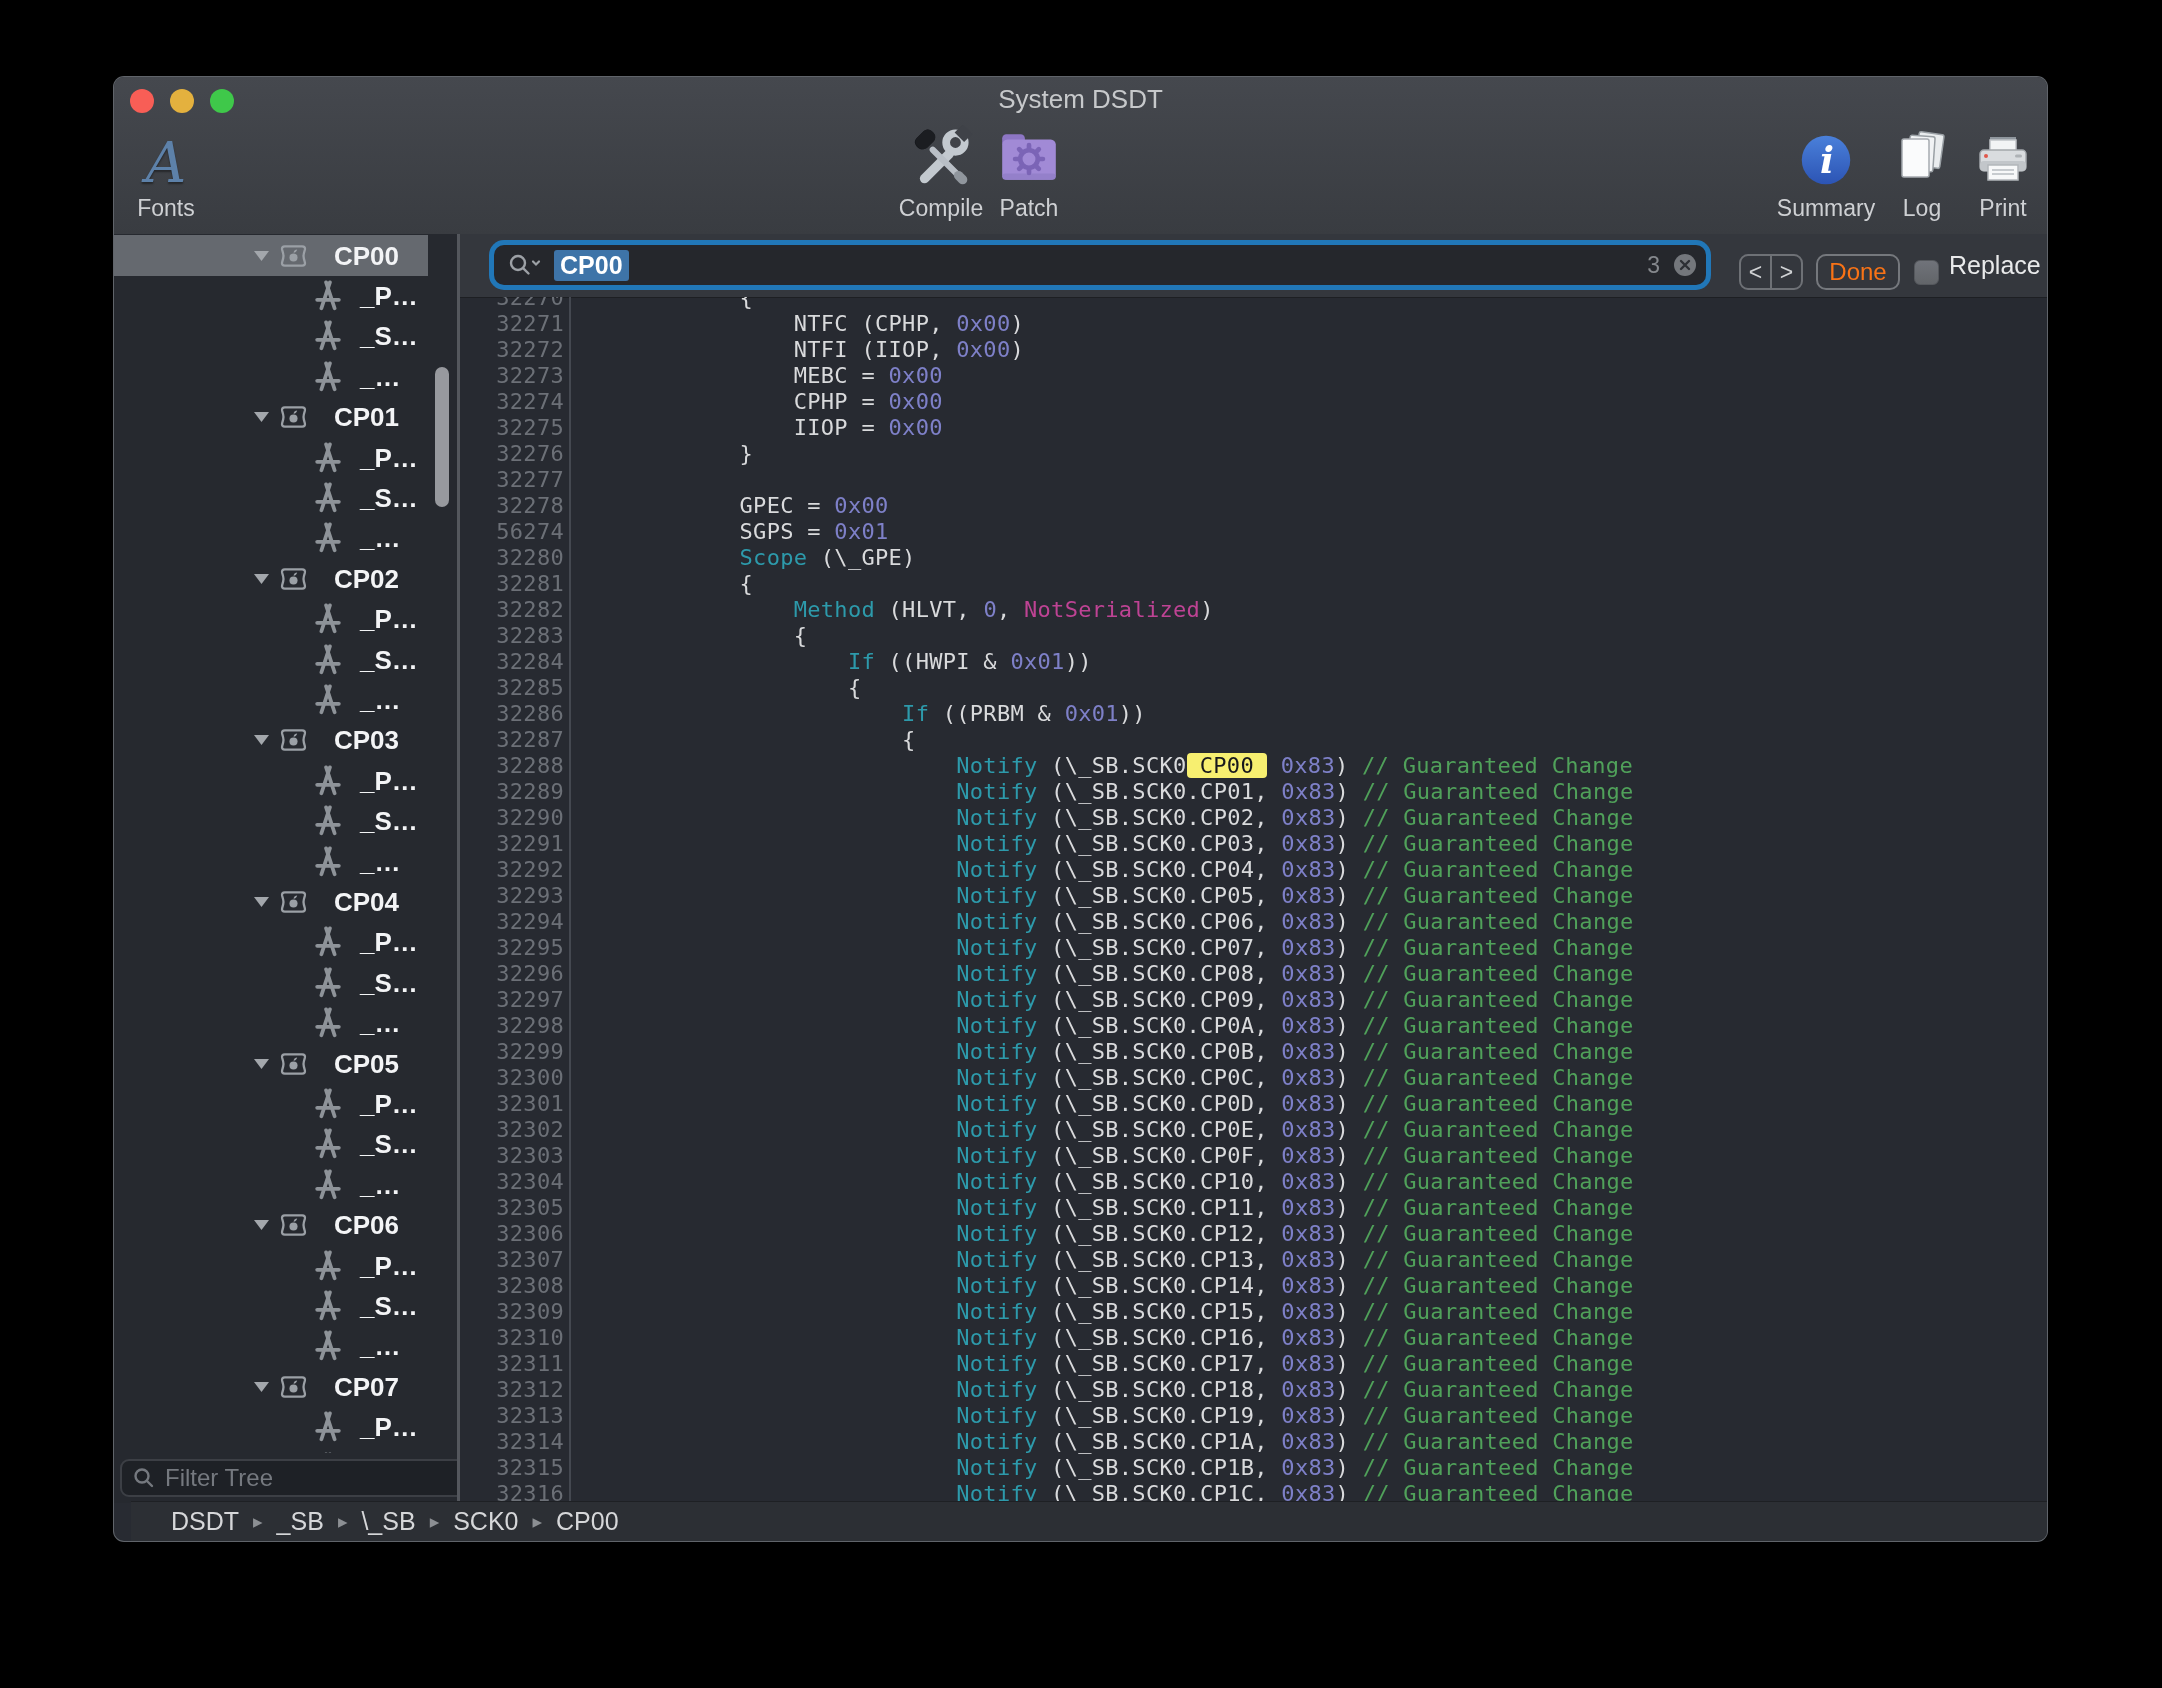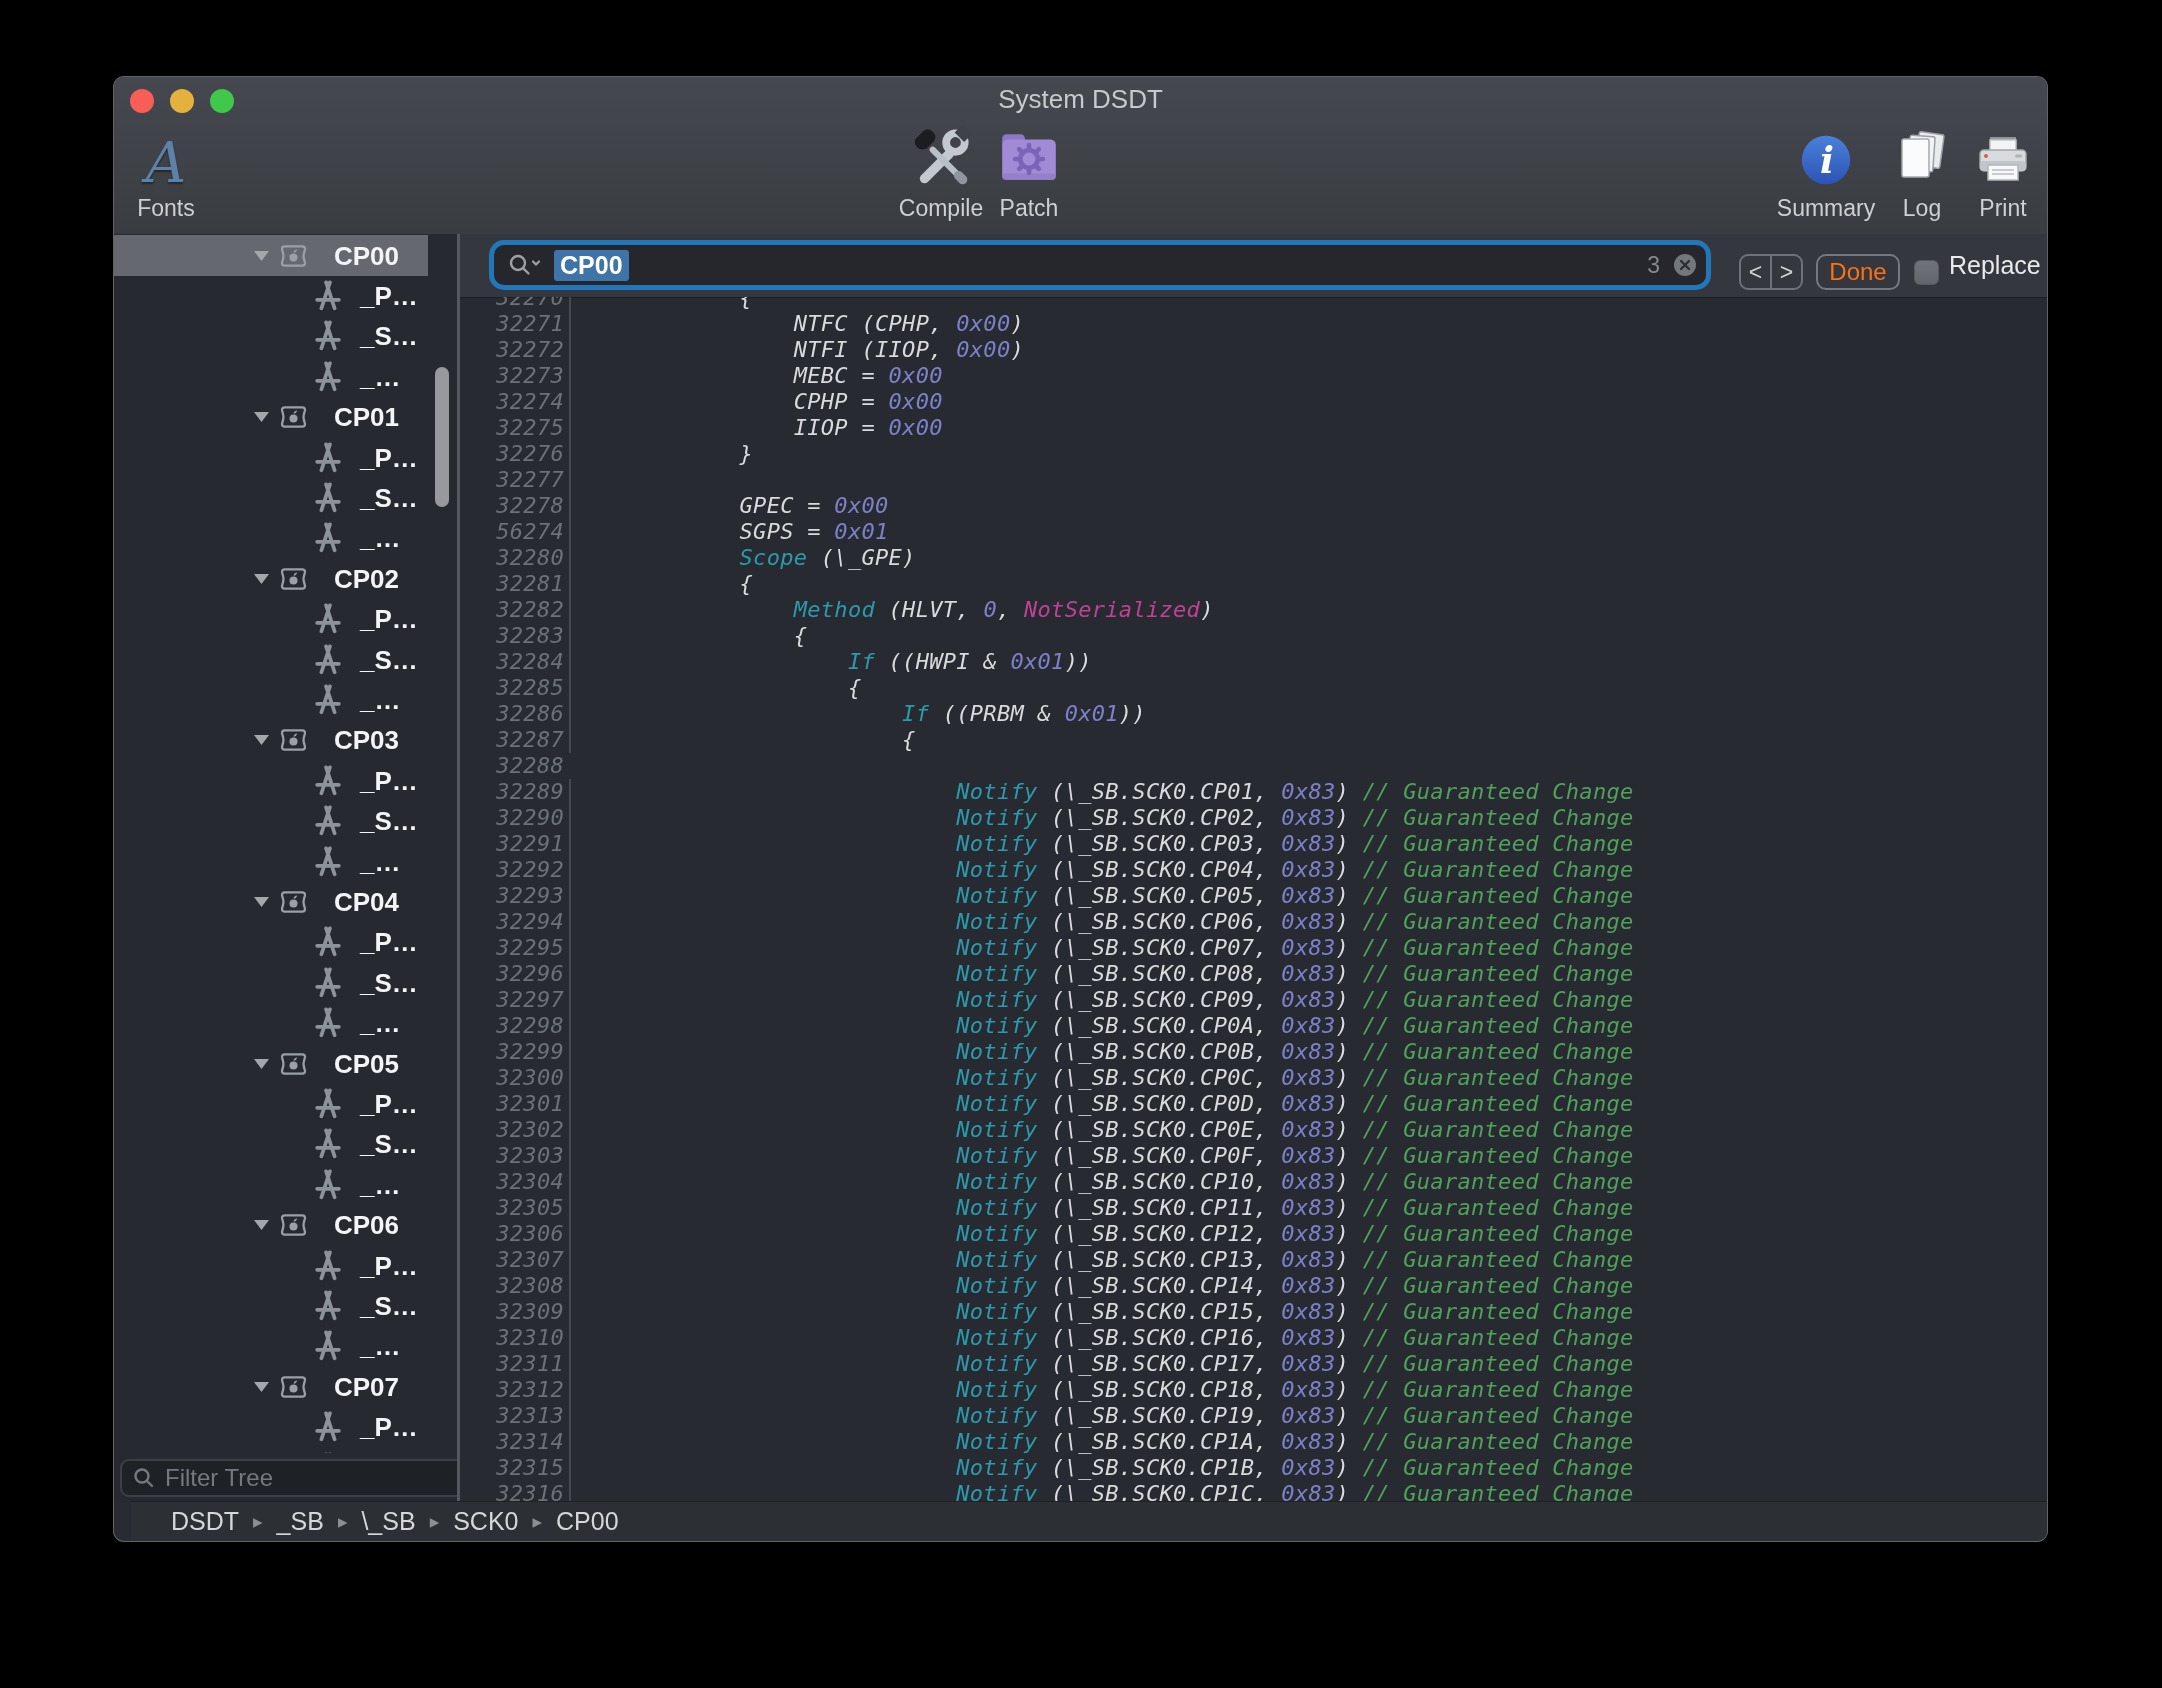--- a/index.html
+++ b/index.html
@@ -59,21 +59,21 @@
   .seg{position:absolute;left:1279px;top:20px;width:64px;height:36px;border:2px solid #6e7176;
        border-radius:9px;box-sizing:border-box;display:flex;}
   .seg .half{flex:1;display:flex;align-items:center;justify-content:center;font-size:23px;color:#d0d2d4;}
   .seg .half + .half{border-left:2px solid #6e7176;}
   .donebtn{position:absolute;left:1356px;top:20px;width:84px;height:36px;border:2px solid #75787d;
            border-radius:10px;box-sizing:border-box;text-align:center;line-height:31px;font-size:24px;color:#f97316;}
   .cbox{position:absolute;left:1454px;top:26px;width:25px;height:25px;border-radius:6px;
         background:linear-gradient(#70737a,#626569);border:1px solid #55585d;box-sizing:border-box;}
   .replab{position:absolute;left:1489px;top:0;height:63px;line-height:63px;font-size:25px;color:#e9eaeb;}
 
-  .codewrap{position:absolute;left:0;top:63px;right:0;bottom:0;overflow:hidden;font-style:italic;}
+  .codewrap{position:absolute;left:0;top:63px;right:0;bottom:0;overflow:hidden;}
   .codeinner{margin-top:-12px;}
   .line{display:flex;height:26px;line-height:26px;font-family:"DejaVu Sans Mono",monospace;
         font-size:22px;letter-spacing:.3px;white-space:pre;}
   .ln{width:104px;text-align:right;color:#6c7077;flex:none;}
   .src{margin-left:5px;border-left:2px solid #444850;padding-left:6px;color:#d9dadc;}
   .tok-k{color:var(--keyword,#2d9aab);}
   .tok-n{color:var(--number,#7e80c8);}
   .tok-a{color:var(--objtype,#be4394);}
   .tok-c{color:var(--comment,#50a15a);}
   .tok-h{background:var(--highlight,#f7ef70);color:#17181c;border-radius:4px;padding:0 1ch;}
@@ -563,21 +563,21 @@
               <div class="line"><span class="ln">32278</span><span class="src"><span>            GPEC = </span><span class="tok-n">0x00</span></span></div>
               <div class="line"><span class="ln">56274</span><span class="src"><span>            SGPS = </span><span class="tok-n">0x01</span></span></div>
               <div class="line"><span class="ln">32280</span><span class="src"><span>            </span><span class="tok-k">Scope</span><span> (\_GPE)</span></span></div>
               <div class="line"><span class="ln">32281</span><span class="src"><span>            {</span></span></div>
               <div class="line"><span class="ln">32282</span><span class="src"><span>                </span><span class="tok-k">Method</span><span> (HLVT, </span><span class="tok-n">0</span><span>, </span><span class="tok-a">NotSerialized</span><span>)</span></span></div>
               <div class="line"><span class="ln">32283</span><span class="src"><span>                {</span></span></div>
               <div class="line"><span class="ln">32284</span><span class="src"><span>                    </span><span class="tok-k">If</span><span> ((HWPI &amp; </span><span class="tok-n">0x01</span><span>))</span></span></div>
               <div class="line"><span class="ln">32285</span><span class="src"><span>                    {</span></span></div>
               <div class="line"><span class="ln">32286</span><span class="src"><span>                        </span><span class="tok-k">If</span><span> ((PRBM &amp; </span><span class="tok-n">0x01</span><span>))</span></span></div>
               <div class="line"><span class="ln">32287</span><span class="src"><span>                        {</span></span></div>
-              <div class="line"><span class="ln">32288</span></div>
+              <div class="line"><span class="ln">32288</span><span class="src"><span>                            </span><span class="tok-k">Notify</span><span> (\_SB.SCK0</span><span class="tok-h">CP00</span><span> </span><span class="tok-n">0x83</span><span>) </span><span class="tok-c">// Guaranteed Change</span></span></div>
               <div class="line"><span class="ln">32289</span><span class="src"><span>                            </span><span class="tok-k">Notify</span><span> (\_SB.SCK0.CP01, </span><span class="tok-n">0x83</span><span>) </span><span class="tok-c">// Guaranteed Change</span></span></div>
               <div class="line"><span class="ln">32290</span><span class="src"><span>                            </span><span class="tok-k">Notify</span><span> (\_SB.SCK0.CP02, </span><span class="tok-n">0x83</span><span>) </span><span class="tok-c">// Guaranteed Change</span></span></div>
               <div class="line"><span class="ln">32291</span><span class="src"><span>                            </span><span class="tok-k">Notify</span><span> (\_SB.SCK0.CP03, </span><span class="tok-n">0x83</span><span>) </span><span class="tok-c">// Guaranteed Change</span></span></div>
               <div class="line"><span class="ln">32292</span><span class="src"><span>                            </span><span class="tok-k">Notify</span><span> (\_SB.SCK0.CP04, </span><span class="tok-n">0x83</span><span>) </span><span class="tok-c">// Guaranteed Change</span></span></div>
               <div class="line"><span class="ln">32293</span><span class="src"><span>                            </span><span class="tok-k">Notify</span><span> (\_SB.SCK0.CP05, </span><span class="tok-n">0x83</span><span>) </span><span class="tok-c">// Guaranteed Change</span></span></div>
               <div class="line"><span class="ln">32294</span><span class="src"><span>                            </span><span class="tok-k">Notify</span><span> (\_SB.SCK0.CP06, </span><span class="tok-n">0x83</span><span>) </span><span class="tok-c">// Guaranteed Change</span></span></div>
               <div class="line"><span class="ln">32295</span><span class="src"><span>                            </span><span class="tok-k">Notify</span><span> (\_SB.SCK0.CP07, </span><span class="tok-n">0x83</span><span>) </span><span class="tok-c">// Guaranteed Change</span></span></div>
               <div class="line"><span class="ln">32296</span><span class="src"><span>                            </span><span class="tok-k">Notify</span><span> (\_SB.SCK0.CP08, </span><span class="tok-n">0x83</span><span>) </span><span class="tok-c">// Guaranteed Change</span></span></div>
               <div class="line"><span class="ln">32297</span><span class="src"><span>                            </span><span class="tok-k">Notify</span><span> (\_SB.SCK0.CP09, </span><span class="tok-n">0x83</span><span>) </span><span class="tok-c">// Guaranteed Change</span></span></div>
               <div class="line"><span class="ln">32298</span><span class="src"><span>                            </span><span class="tok-k">Notify</span><span> (\_SB.SCK0.CP0A, </span><span class="tok-n">0x83</span><span>) </span><span class="tok-c">// Guaranteed Change</span></span></div>

